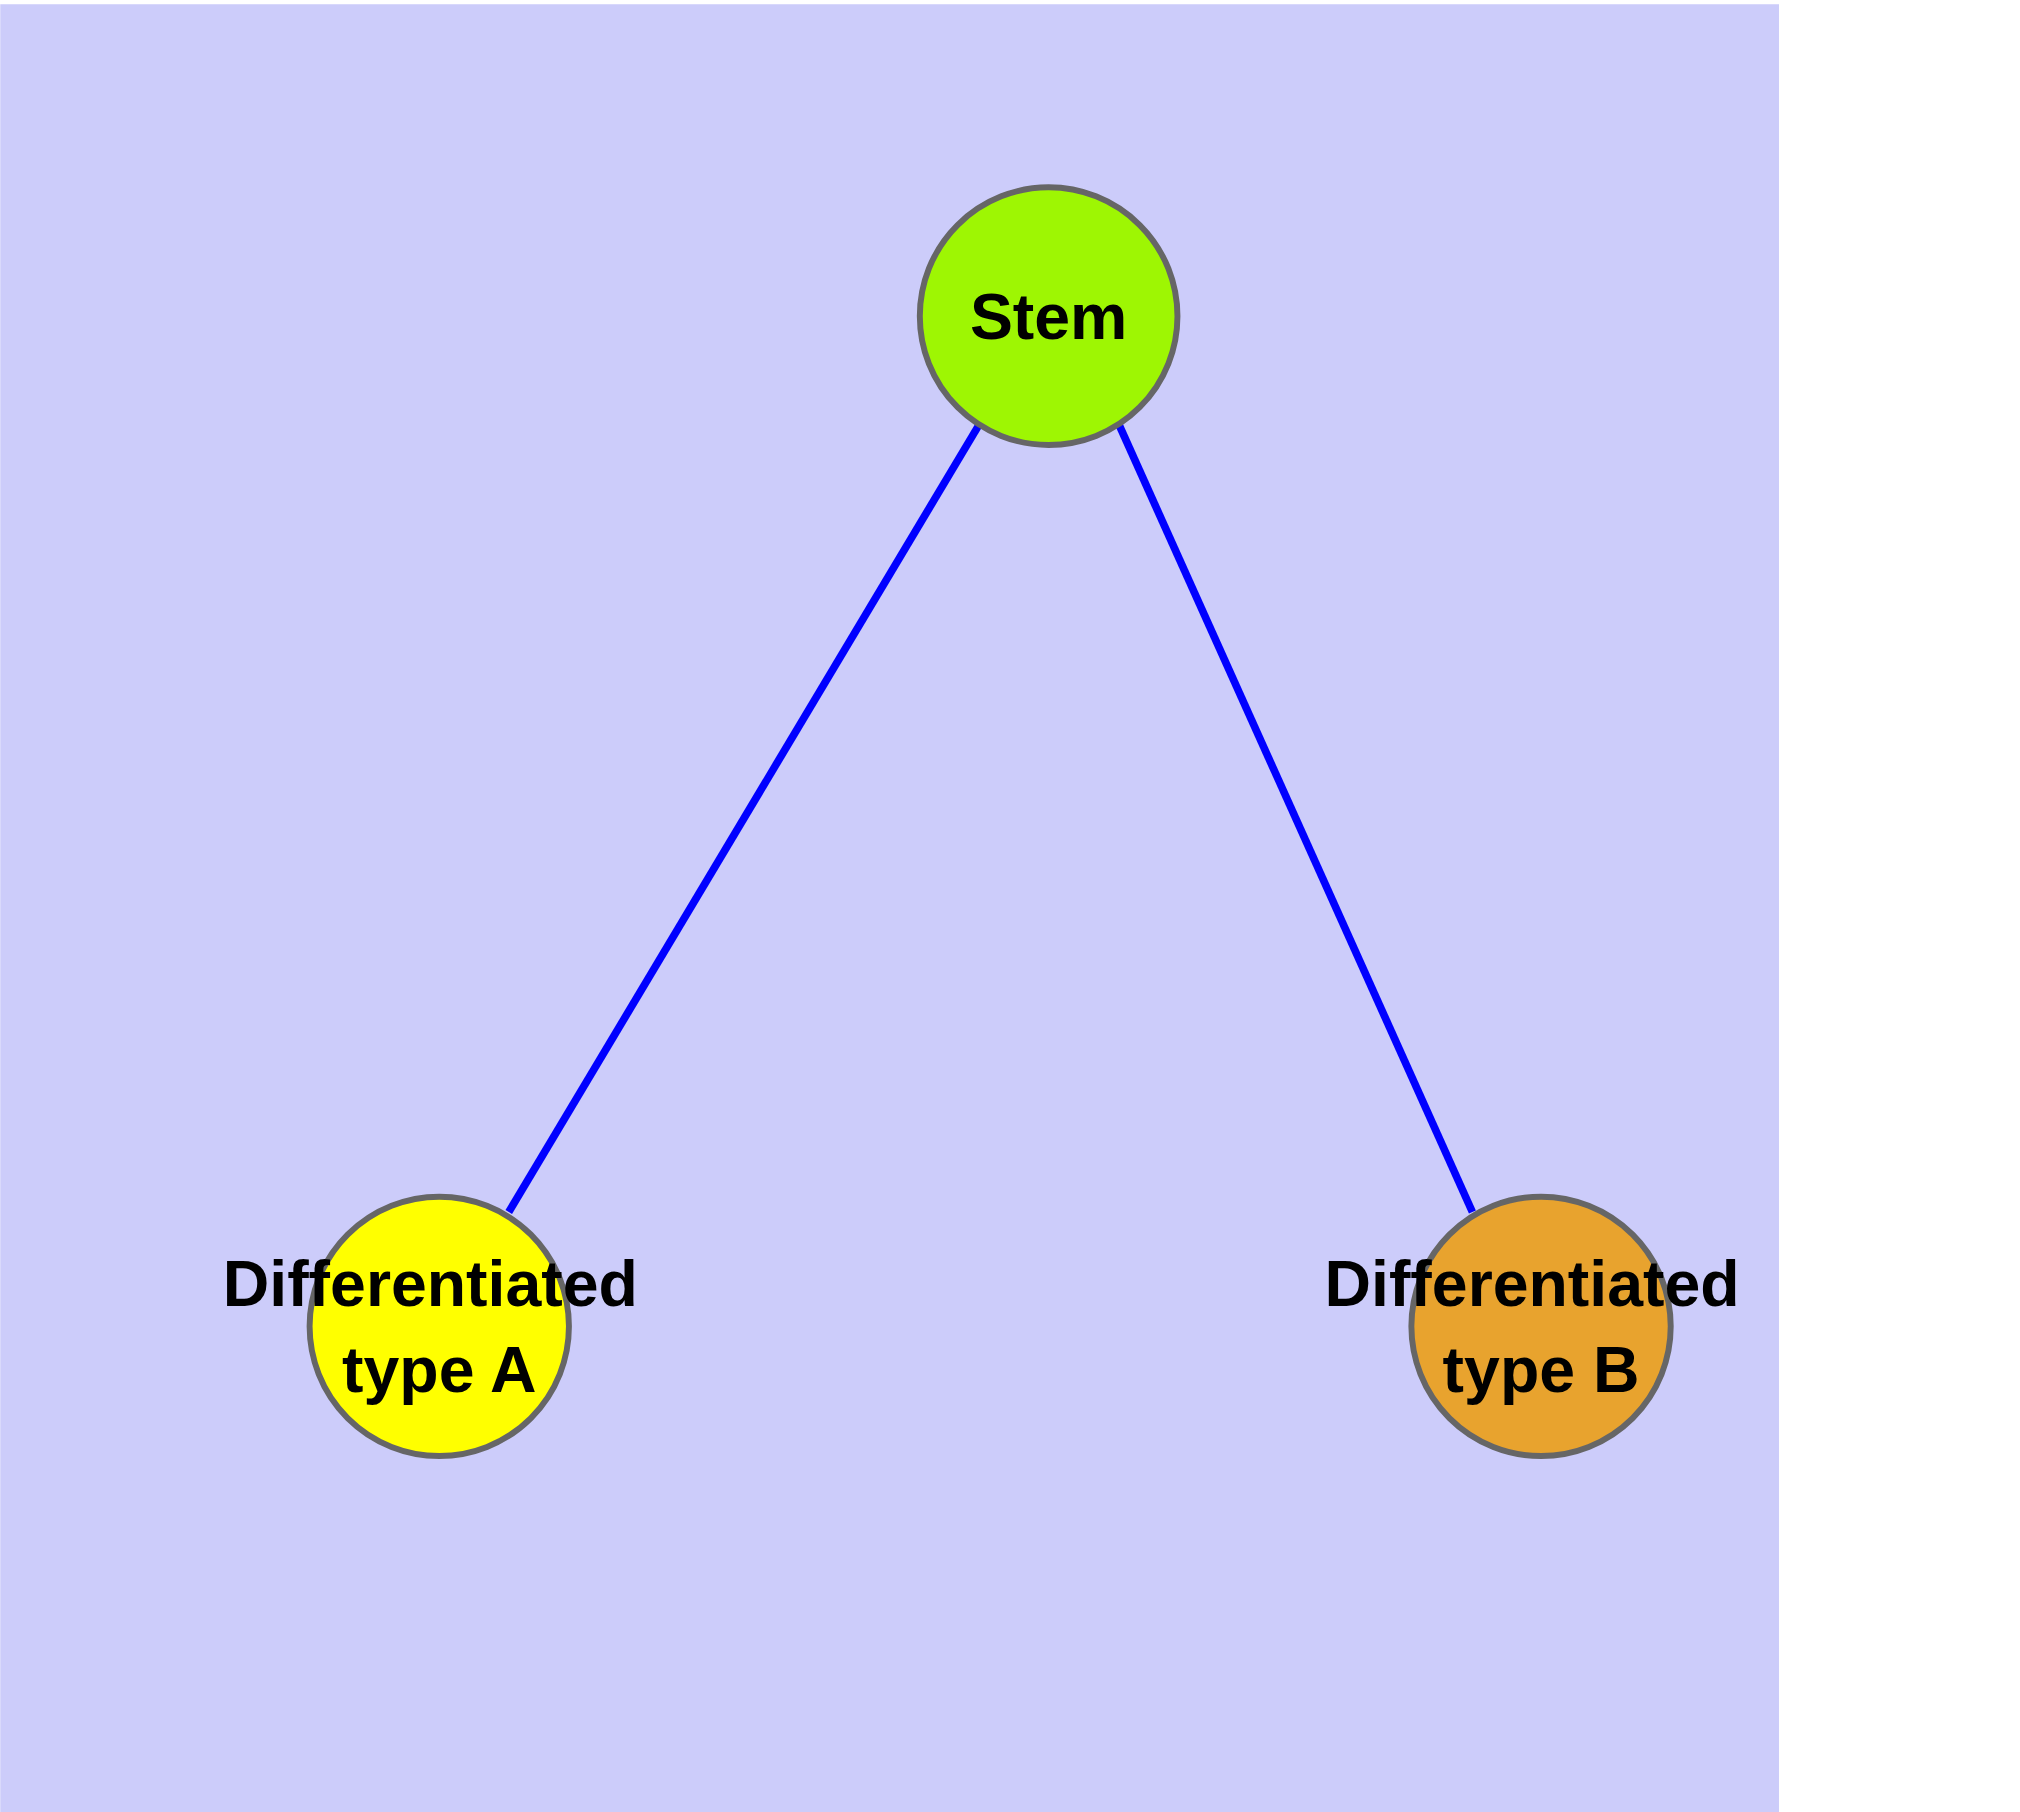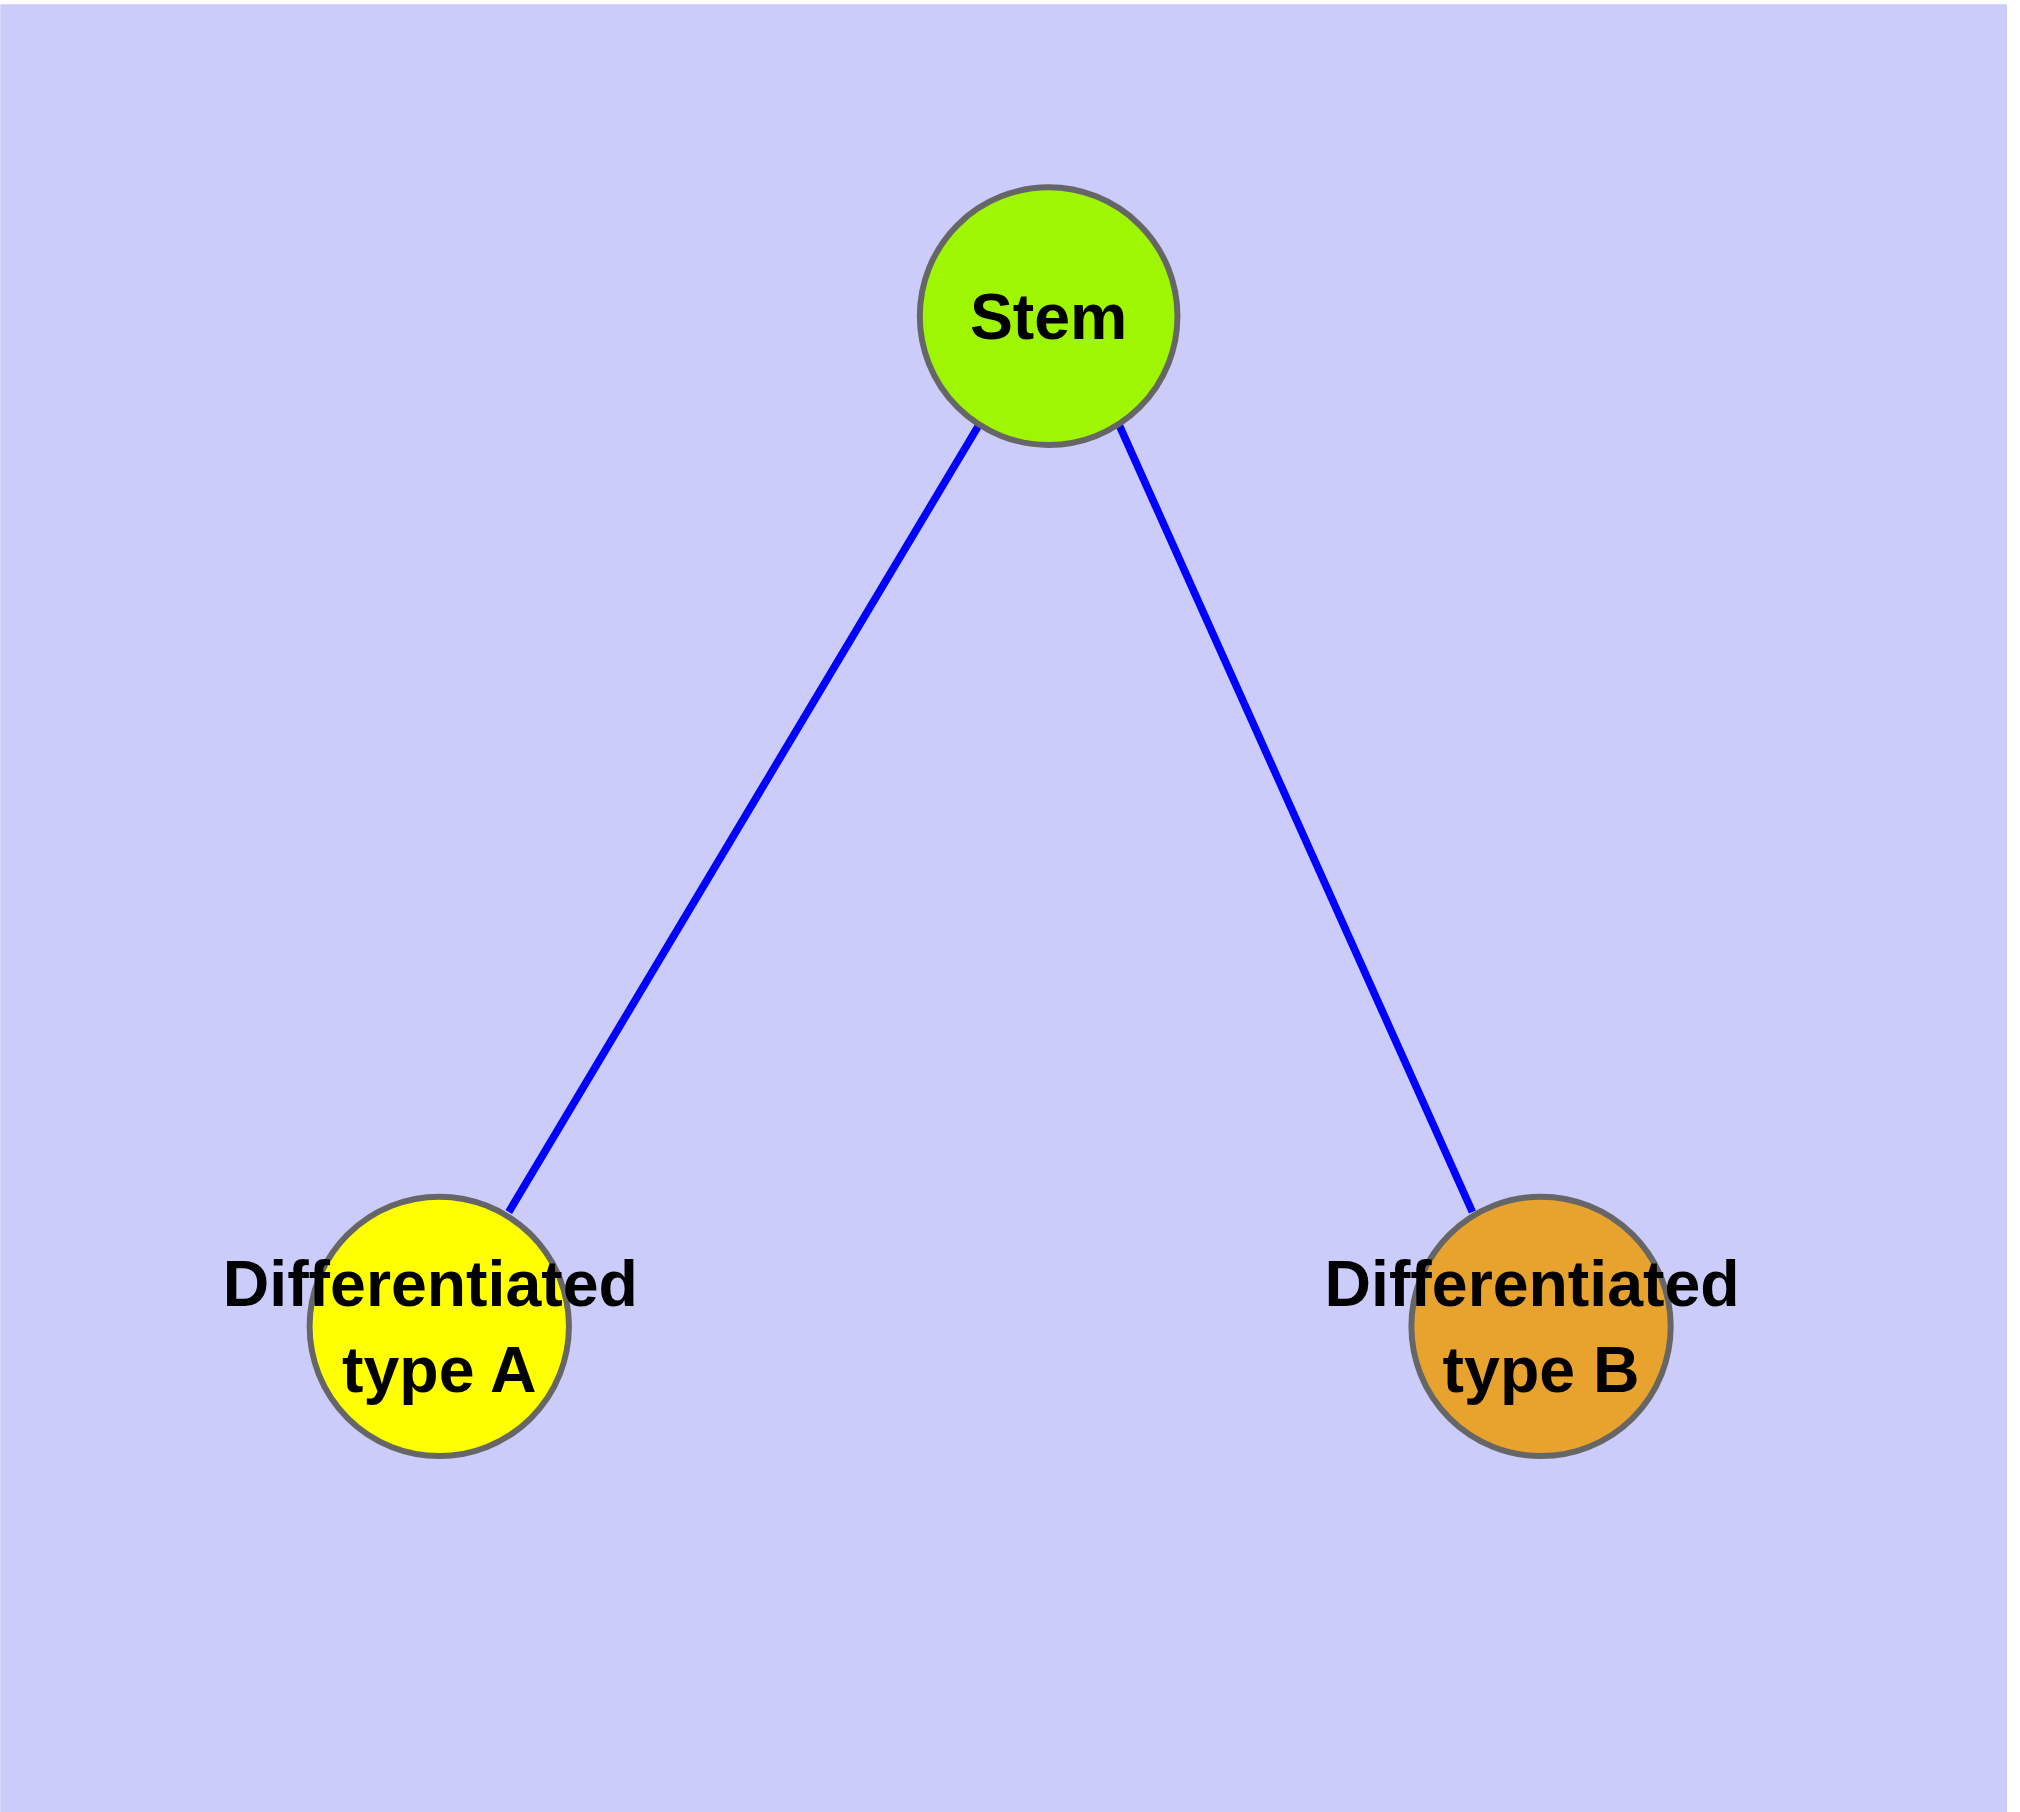--- a/index.html
+++ b/index.html
@@ -27,21 +27,21 @@
     font-family: "Liberation Sans", sans-serif;
     font-weight: bold;
     fill: #000000;
     text-anchor: middle;
     dominant-baseline: alphabetic;
   }
 </style>
 </head>
 <body>
 
-<div id="canvas-wrap" style="width: 2007px; height: 1812px; background: rgb(255, 255, 255);">
+<div id="canvas-wrap" style="width: 1779px; height: 1812px; background: rgb(255, 255, 255);">
   <svg id="graph-svg" viewBox="0 0 2384 2138" xmlns="http://www.w3.org/2000/svg" style="width: 2021px; height: 1812px;">
 
     <rect x="0" y="0" width="2384" height="2138" fill="#ffffff"></rect>
 
     <rect id="bg-rect" x="0" y="5" width="2384" height="2133" fill="#ccccfa"></rect>
 
     <g id="edges-group">
       <line id="edge-0" stroke="#0000ff" stroke-width="9" stroke-linecap="butt" x1="1155" y1="501" x2="600" y2="1430"></line>
       <line id="edge-1" stroke="#0000ff" stroke-width="9" stroke-linecap="butt" x1="1320" y1="501" x2="1737" y2="1430"></line>
     </g>

